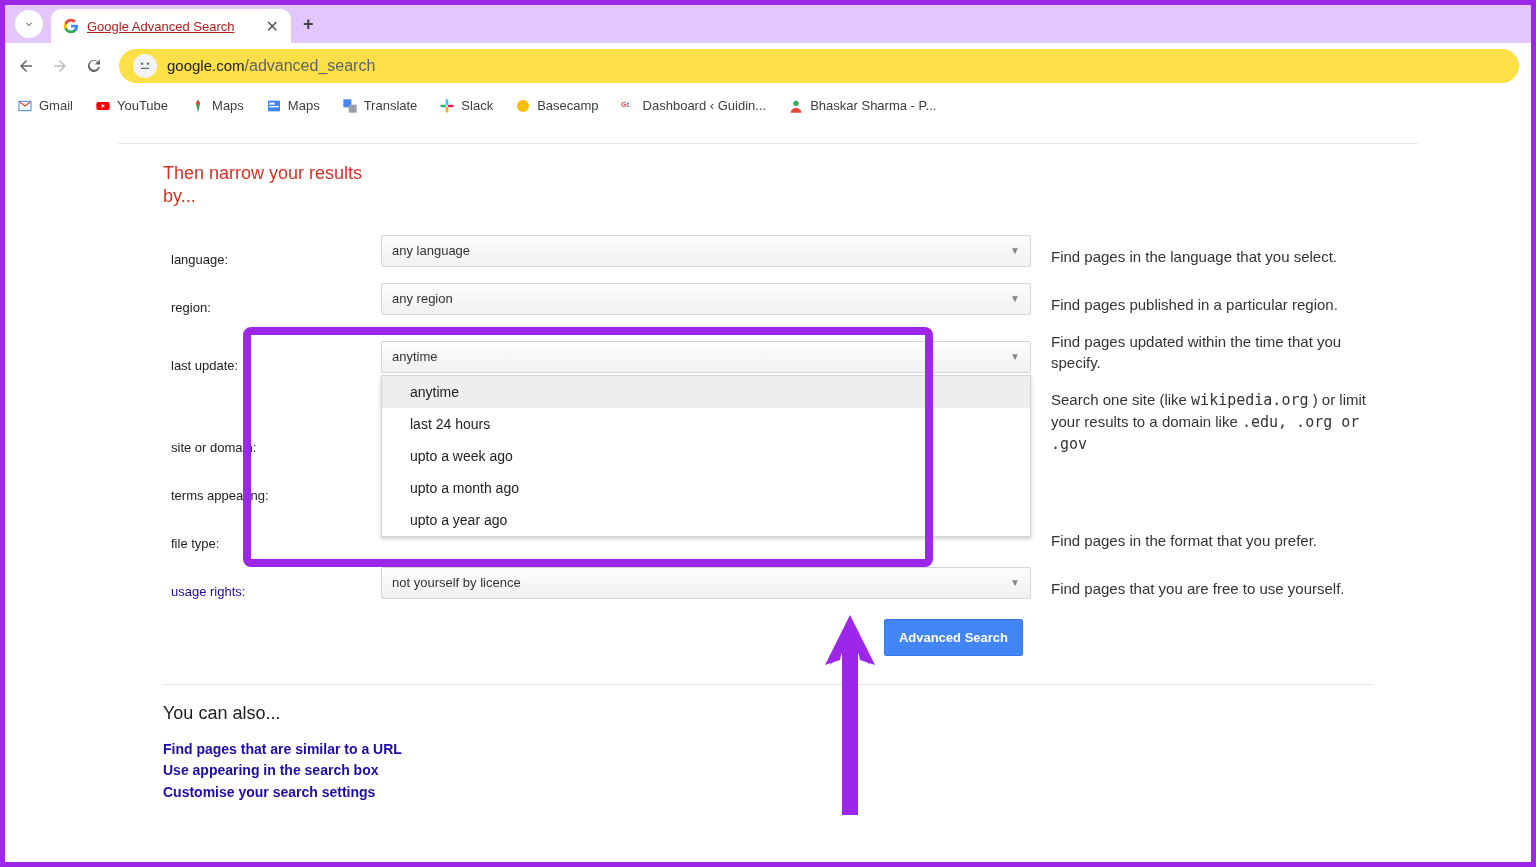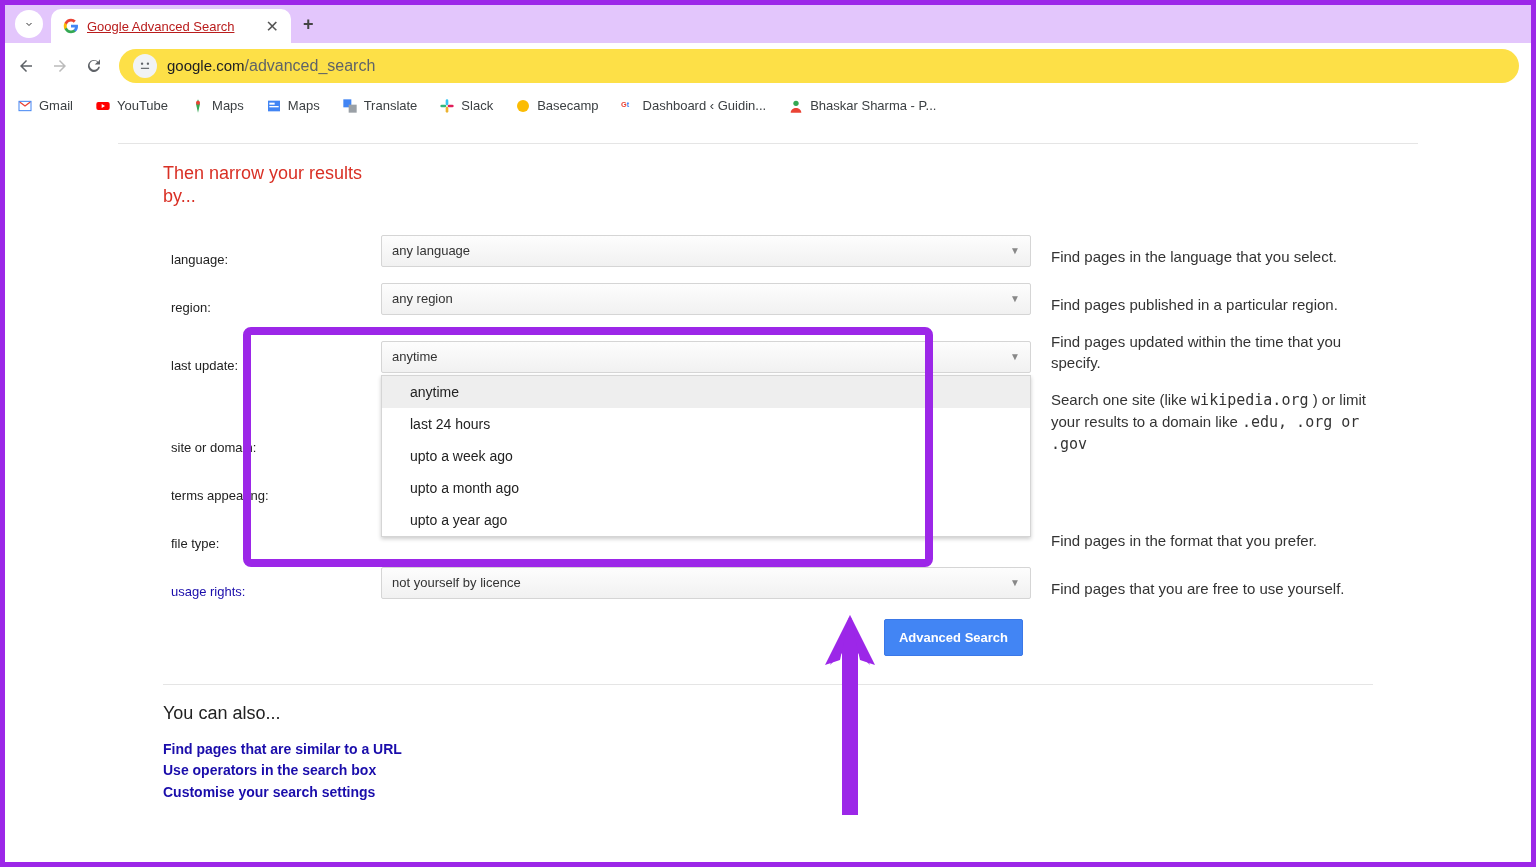--- a/index.html
+++ b/index.html
@@ -258,21 +258,21 @@
 
     <div class="submit-row">
       <button class="adv-search-btn">Advanced Search</button>
     </div>
 
     <div class="separator"></div>
 
     <div class="also-title">You can also...</div>
     <div class="also-links">
       <span class="also-link">Find pages that are similar to a URL</span>
-      <span class="also-link">Use operators in the search box</span>
+      <span class="also-link">Use appearing in the search box</span>
       <span class="also-link">Customise your search settings</span>
     </div>
   </div>
 
   <div class="highlight-box" style="left:238px; top:204px; width:690px; height:240px;"></div>
 
   <svg class="arrow-annotation" style="left:815px; top:492px;" width="60" height="200" viewBox="0 0 60 200">
     <path d="M30 200 L30 30 L10 50 L30 0 L50 50 L30 30" fill="#9c27e8"></path>
     <rect x="22" y="30" width="16" height="170" fill="#9c27e8"></rect>
     <path d="M30 0 L5 50 L20 45 L20 45 L30 0" fill="#9c27e8"></path>

